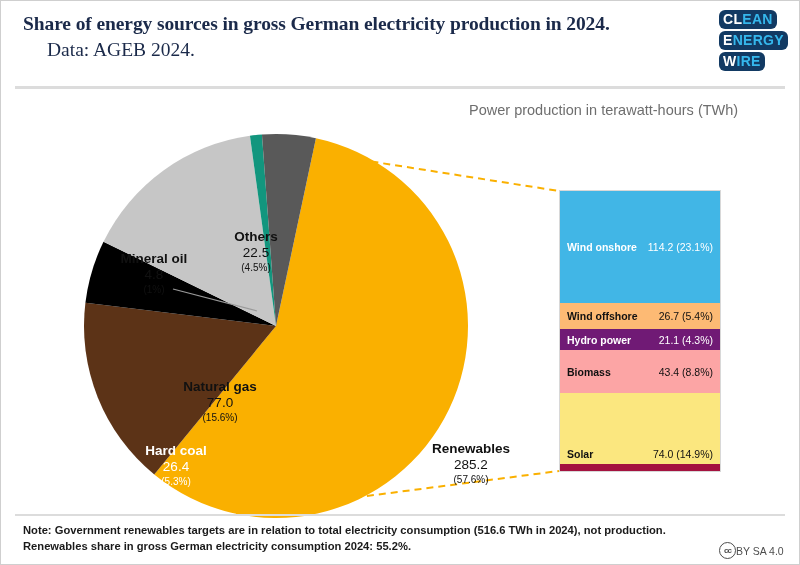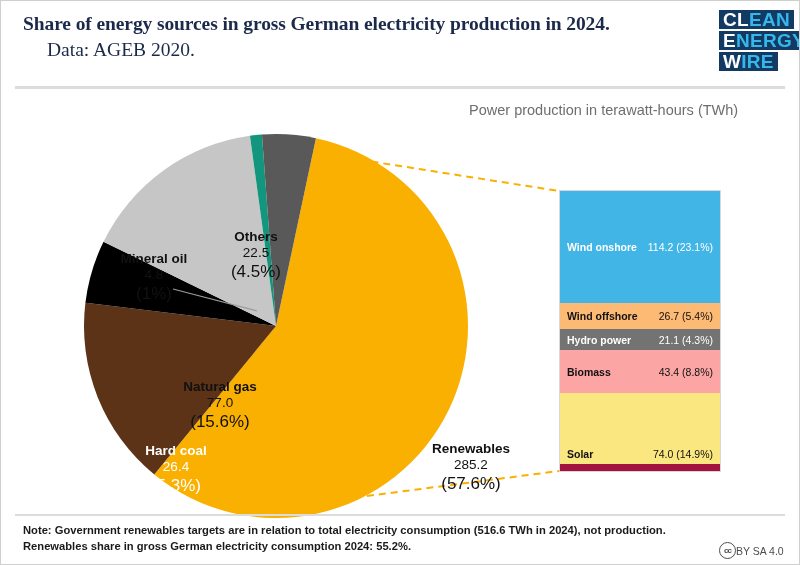--- a/index.html
+++ b/index.html
@@ -63,26 +63,27 @@
     position: absolute;
     left: 718px;
     top: 9px;
     width: 64px;
   }
   .logo-row {
     background: #123a63;
     color: #35b7ec;
     font-family: "Liberation Sans", sans-serif;
     font-weight: bold;
-    font-size: 19px;
+    font-size: 14px;
     line-height: 17px;
     letter-spacing: 0.3px;
     padding: 1px 4px 1px 4px;
     margin-bottom: 2px;
     display: inline-block;
+    border-radius: 6px;
   }
   .logo-row .cap { color: #ffffff; }
 
   
   #subtitle {
     position: absolute;
     left: 468px;
     top: 101px;
     font-size: 14.5px;
     color: #6e6e6e;
@@ -104,21 +105,21 @@
     position: absolute;
     text-align: center;
     line-height: 1.22;
     white-space: nowrap;
   }
   .pie-label .name {
     font-weight: bold;
     font-size: 13.5px;
   }
   .pie-label .val { font-size: 13.5px; }
-  .pie-label .pct { font-size: 17px; }
+  .pie-label .pct { font-size: 10px; }
   .dark-text { color: #111111; }
   .light-text { color: #ffffff; }
 
   #lbl-others   { left: 140px; top: 108px; width: 110px; }
   #lbl-mineral  { left: 38px;  top: 130px; width: 110px; }
   #lbl-gas      { left: 98px;  top: 258px; width: 122px; }
   #lbl-hardcoal { left: 60px;  top: 322px; width: 110px; }
   #lbl-lignite  { left: 118px; top: 398px; width: 110px; }
   #lbl-renew    { left: 345px; top: 320px; width: 130px; }
 
@@ -212,21 +213,21 @@
   }
 </style>
 </head>
 <body>
 
 <div id="page">
 
   <div id="header">
     <div id="title-block">
       <div class="title-line-1">Share of energy sources in gross German electricity production in 2024.</div>
-      <div class="title-line-2">Data: AGEB 2020.</div>
+      <div class="title-line-2">Data: AGEB 2024.</div>
     </div>
 
     <div id="logo">
       <div class="logo-row"><span class="cap">CL</span><span>EAN</span></div>
       <div class="logo-row"><span class="cap">E</span><span>NERGY</span></div>
       <div class="logo-row"><span class="cap">W</span><span>IRE</span></div>
     </div>
   </div>
   <div id="header-rule"></div>
 
@@ -292,21 +293,21 @@
 
   <div id="bar" style="position: absolute;">
       <div class="seg mid" style="height: 40.0347%; background: rgb(65, 182, 230); color: rgb(255, 255, 255);">
         <span class="seg-name">Wind onshore</span>
         <span class="seg-val">114.2 (23.1%)</span>
       </div>
       <div class="seg mid" style="height: 9.35875%; background: #fdba74; color: rgb(17, 17, 17);">
         <span class="seg-name">Wind offshore</span>
         <span class="seg-val">26.7 (5.4%)</span>
       </div>
-      <div class="seg mid" style="height: 7.45234%; background: #737373; color: rgb(255, 255, 255);">
+      <div class="seg mid" style="height: 7.45234%; background: #701a75; color: rgb(255, 255, 255);">
         <span class="seg-name">Hydro power</span>
         <span class="seg-val">21.1 (4.3%)</span>
       </div>
       <div class="seg mid" style="height: 15.2513%; background: #fca5a5; color: rgb(17, 17, 17);">
         <span class="seg-name">Biomass</span>
         <span class="seg-val">43.4 (8.8%)</span>
       </div>
       <div class="seg lower" style="height: 25.8232%; background: rgb(251, 231, 127); color: rgb(17, 17, 17);">
         <span class="seg-name">Solar</span>
         <span class="seg-val">74.0 (14.9%)</span>

